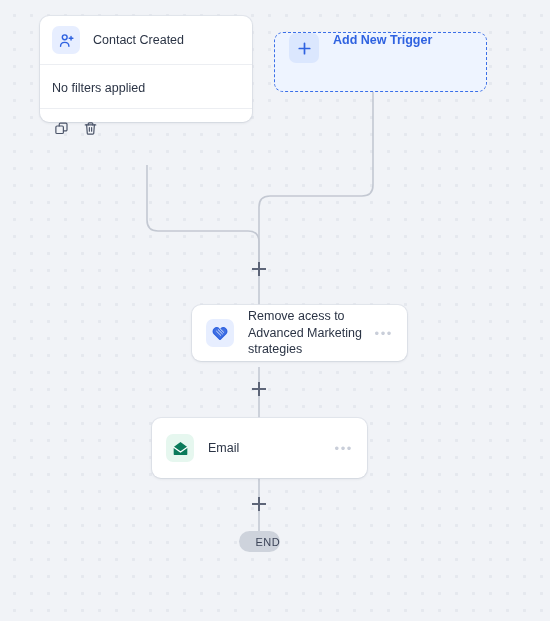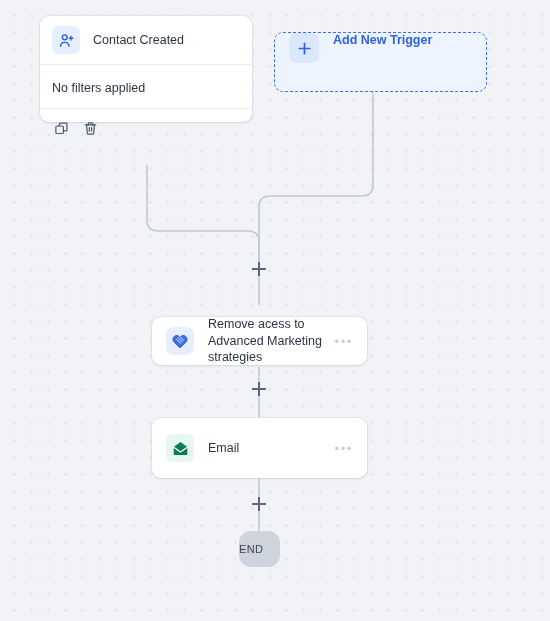--- a/index.html
+++ b/index.html
@@ -144,21 +144,21 @@
 
   
   .action-card {
     left: 152px;
     width: 215px;
     display: flex;
     align-items: center;
     padding: 0 14px;
     box-sizing: border-box;
   }
-  #action-card-1 { top: 317px; height: 48px; }
+  #action-card-1 { top: 305px; height: 56px; margin-left: 40px; }
   #action-card-2 { top: 418px; height: 60px; padding-left: 14px; }
   .action-text {
     margin-left: 14px;
     font-size: 12.5px;
     color: #2b3445;
     line-height: 1.35;
     flex: 1 1 auto;
   }
   .dots-menu {
     flex: 0 0 auto;
@@ -187,26 +187,26 @@
   }
   .plus-node::before { left: 7px; top: 1px;  width: 1.8px; height: 14px; }
   .plus-node::after  { top: 7px;  left: 1px; height: 1.8px; width: 14px; }
 
   
   #end-badge {
     position: absolute;
     left: 239px;
     top: 531px;
     width: 41px;
-    height: 36px;
+    height: 21px;
     border-radius: 12px;
     background: #ced3dc;
     display: flex;
     align-items: center;
-    justify-content: flex-start;
+    justify-content: flex-end;
     font-size: 11px;
     color: #3c4458;
     letter-spacing: .4px;
   }
 </style>
 </head>
 <body>
 
 <div id="canvas">
 

